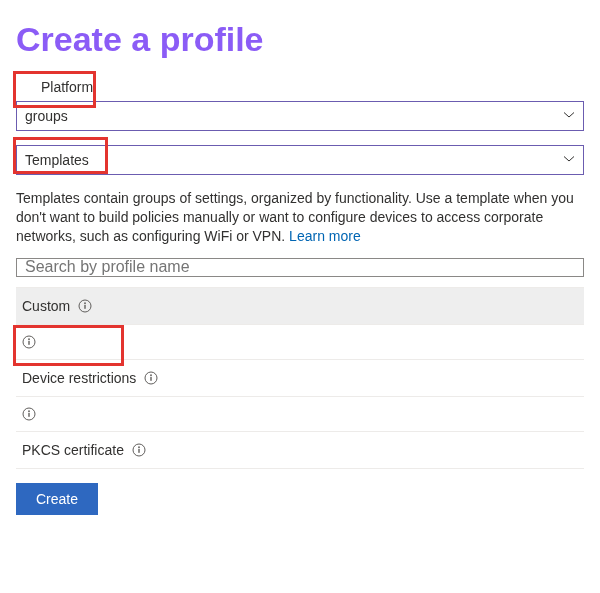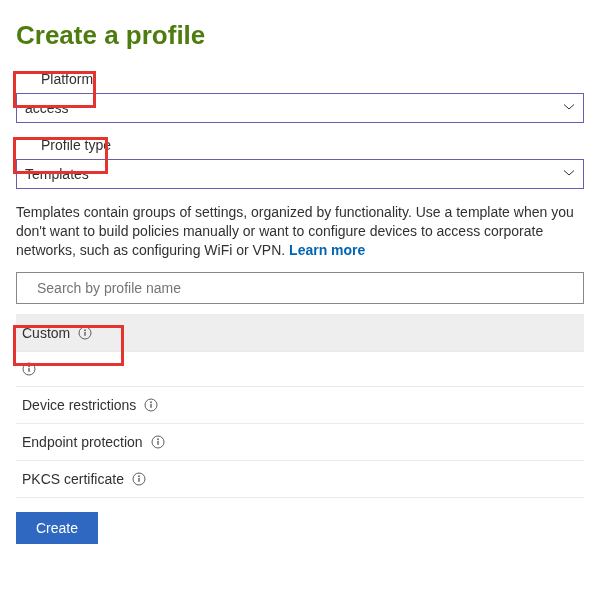--- a/index.html
+++ b/index.html
@@ -6,24 +6,24 @@
     margin: 0;
     padding: 0;
     width: 600px;
     font-family: "Segoe UI", -apple-system, BlinkMacSystemFont, sans-serif;
     color: #323130;
     background: #fff;
     font-size: 14px;
   }
   .page { padding: 16px 16px 20px 16px; }
   h1 {
-    font-size: 26px;
+    font-size: 34px;
     font-weight: 600;
     margin: 4px 0 20px 0;
-    color: #4d7c0f;
+    color: #8b5cf6;
   }
   .field-label {
     font-size: 14px;
     margin-bottom: 6px;
     margin-left: 25px;
   }
   .dropdown {
     position: relative;
     width: 100%;
     height: 30px;
@@ -43,28 +43,28 @@
     top: 50%;
     transform: translateY(-50%);
     pointer-events: none;
   }
   .desc {
     font-size: 14px;
     line-height: 1.35;
     color: #323130;
     margin: 4px 0 12px 0;
   }
-  .desc a { color: #0065b3; text-decoration: none; cursor: pointer; font-weight: bold; }
+  .desc a { color: #0065b3; text-decoration: none; cursor: pointer; }
   .search {
     width: 100%;
     box-sizing: border-box;
-    height: 32px;
+    height: 19px;
     border: 1px solid #8a8886;
-    padding: 0 20px;
-    font-size: 14px;
+    padding: 0 8px;
+    font-size: 16px;
     color: #605e5c;
     outline: none;
     margin-bottom: 10px;
     background: #fff;
   }
   .col-header {
     font-weight: 600;
     font-size: 14px;
     padding: 6px 6px;
   }
@@ -106,29 +106,28 @@
 </style>
 </head>
 <body>
 
 <div class="page rel">
 
   <h1>Create a profile</h1>
 
   <div class="field-label">Platform</div>
   <div class="dropdown">
-    <span>access</span>
+    <span>groups</span>
     <span class="chev">
       <svg width="12" height="12" viewBox="0 0 12 12">
           <path d="M1 3.5 L6 8 L11 3.5" stroke="#323130" stroke-width="1" fill="none"></path>
         </svg>
     </span>
   </div>
 
-  <div class="field-label">Profile type</div>
   <div class="dropdown">
     <span>Templates</span>
     <span class="chev">
       <svg width="12" height="12" viewBox="0 0 12 12">
           <path d="M1 3.5 L6 8 L11 3.5" stroke="#323130" stroke-width="1" fill="none"></path>
         </svg>
     </span>
   </div>
 
   <div class="desc">
@@ -162,21 +161,20 @@
         <span>Device restrictions</span>
         <span class="info-icon">
           <svg width="14" height="14" viewBox="0 0 14 14">
             <circle cx="7" cy="7" r="6" stroke="#605e5c" stroke-width="1" fill="none"></circle>
             <circle cx="7" cy="4.2" r="0.9" fill="#605e5c"></circle>
             <rect x="6.3" y="5.8" width="1.4" height="4" fill="#605e5c"></rect>
           </svg>
         </span>
       </div>
       <div class="trow">
-        <span>Endpoint protection</span>
         <span class="info-icon">
           <svg width="14" height="14" viewBox="0 0 14 14">
             <circle cx="7" cy="7" r="6" stroke="#605e5c" stroke-width="1" fill="none"></circle>
             <circle cx="7" cy="4.2" r="0.9" fill="#605e5c"></circle>
             <rect x="6.3" y="5.8" width="1.4" height="4" fill="#605e5c"></rect>
           </svg>
         </span>
       </div>
       <div class="trow">
         <span>PKCS certificate</span>

